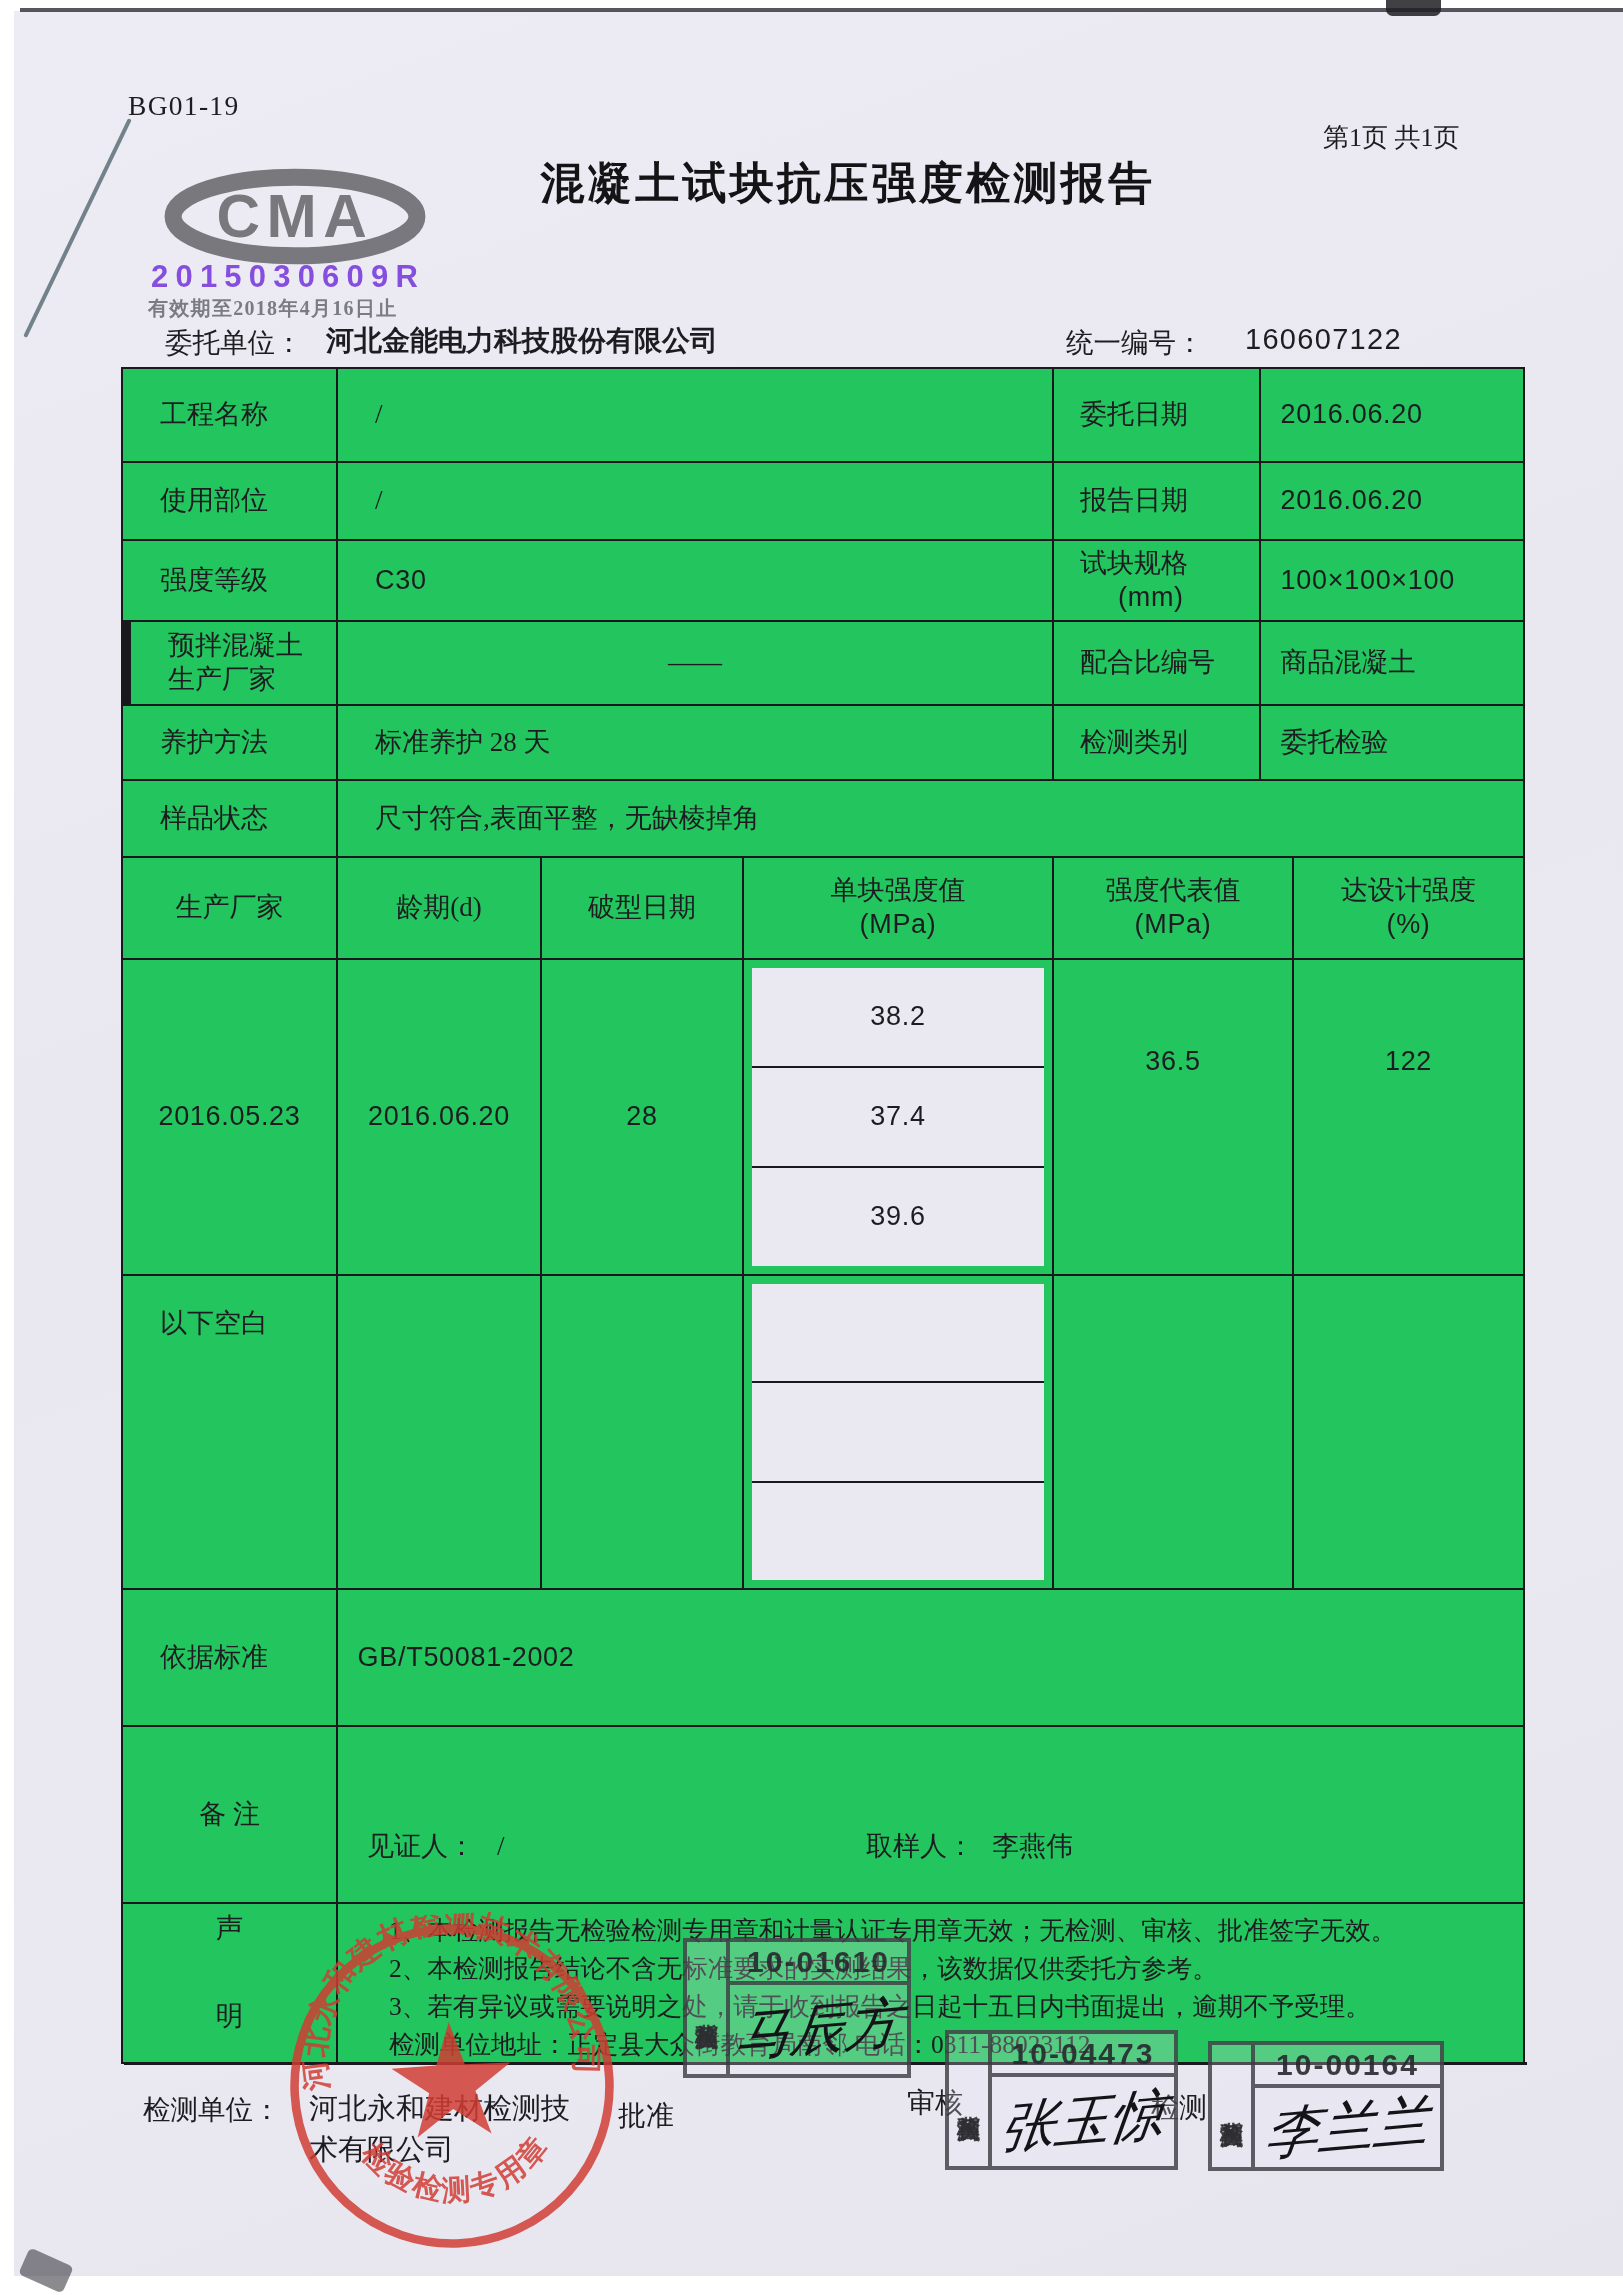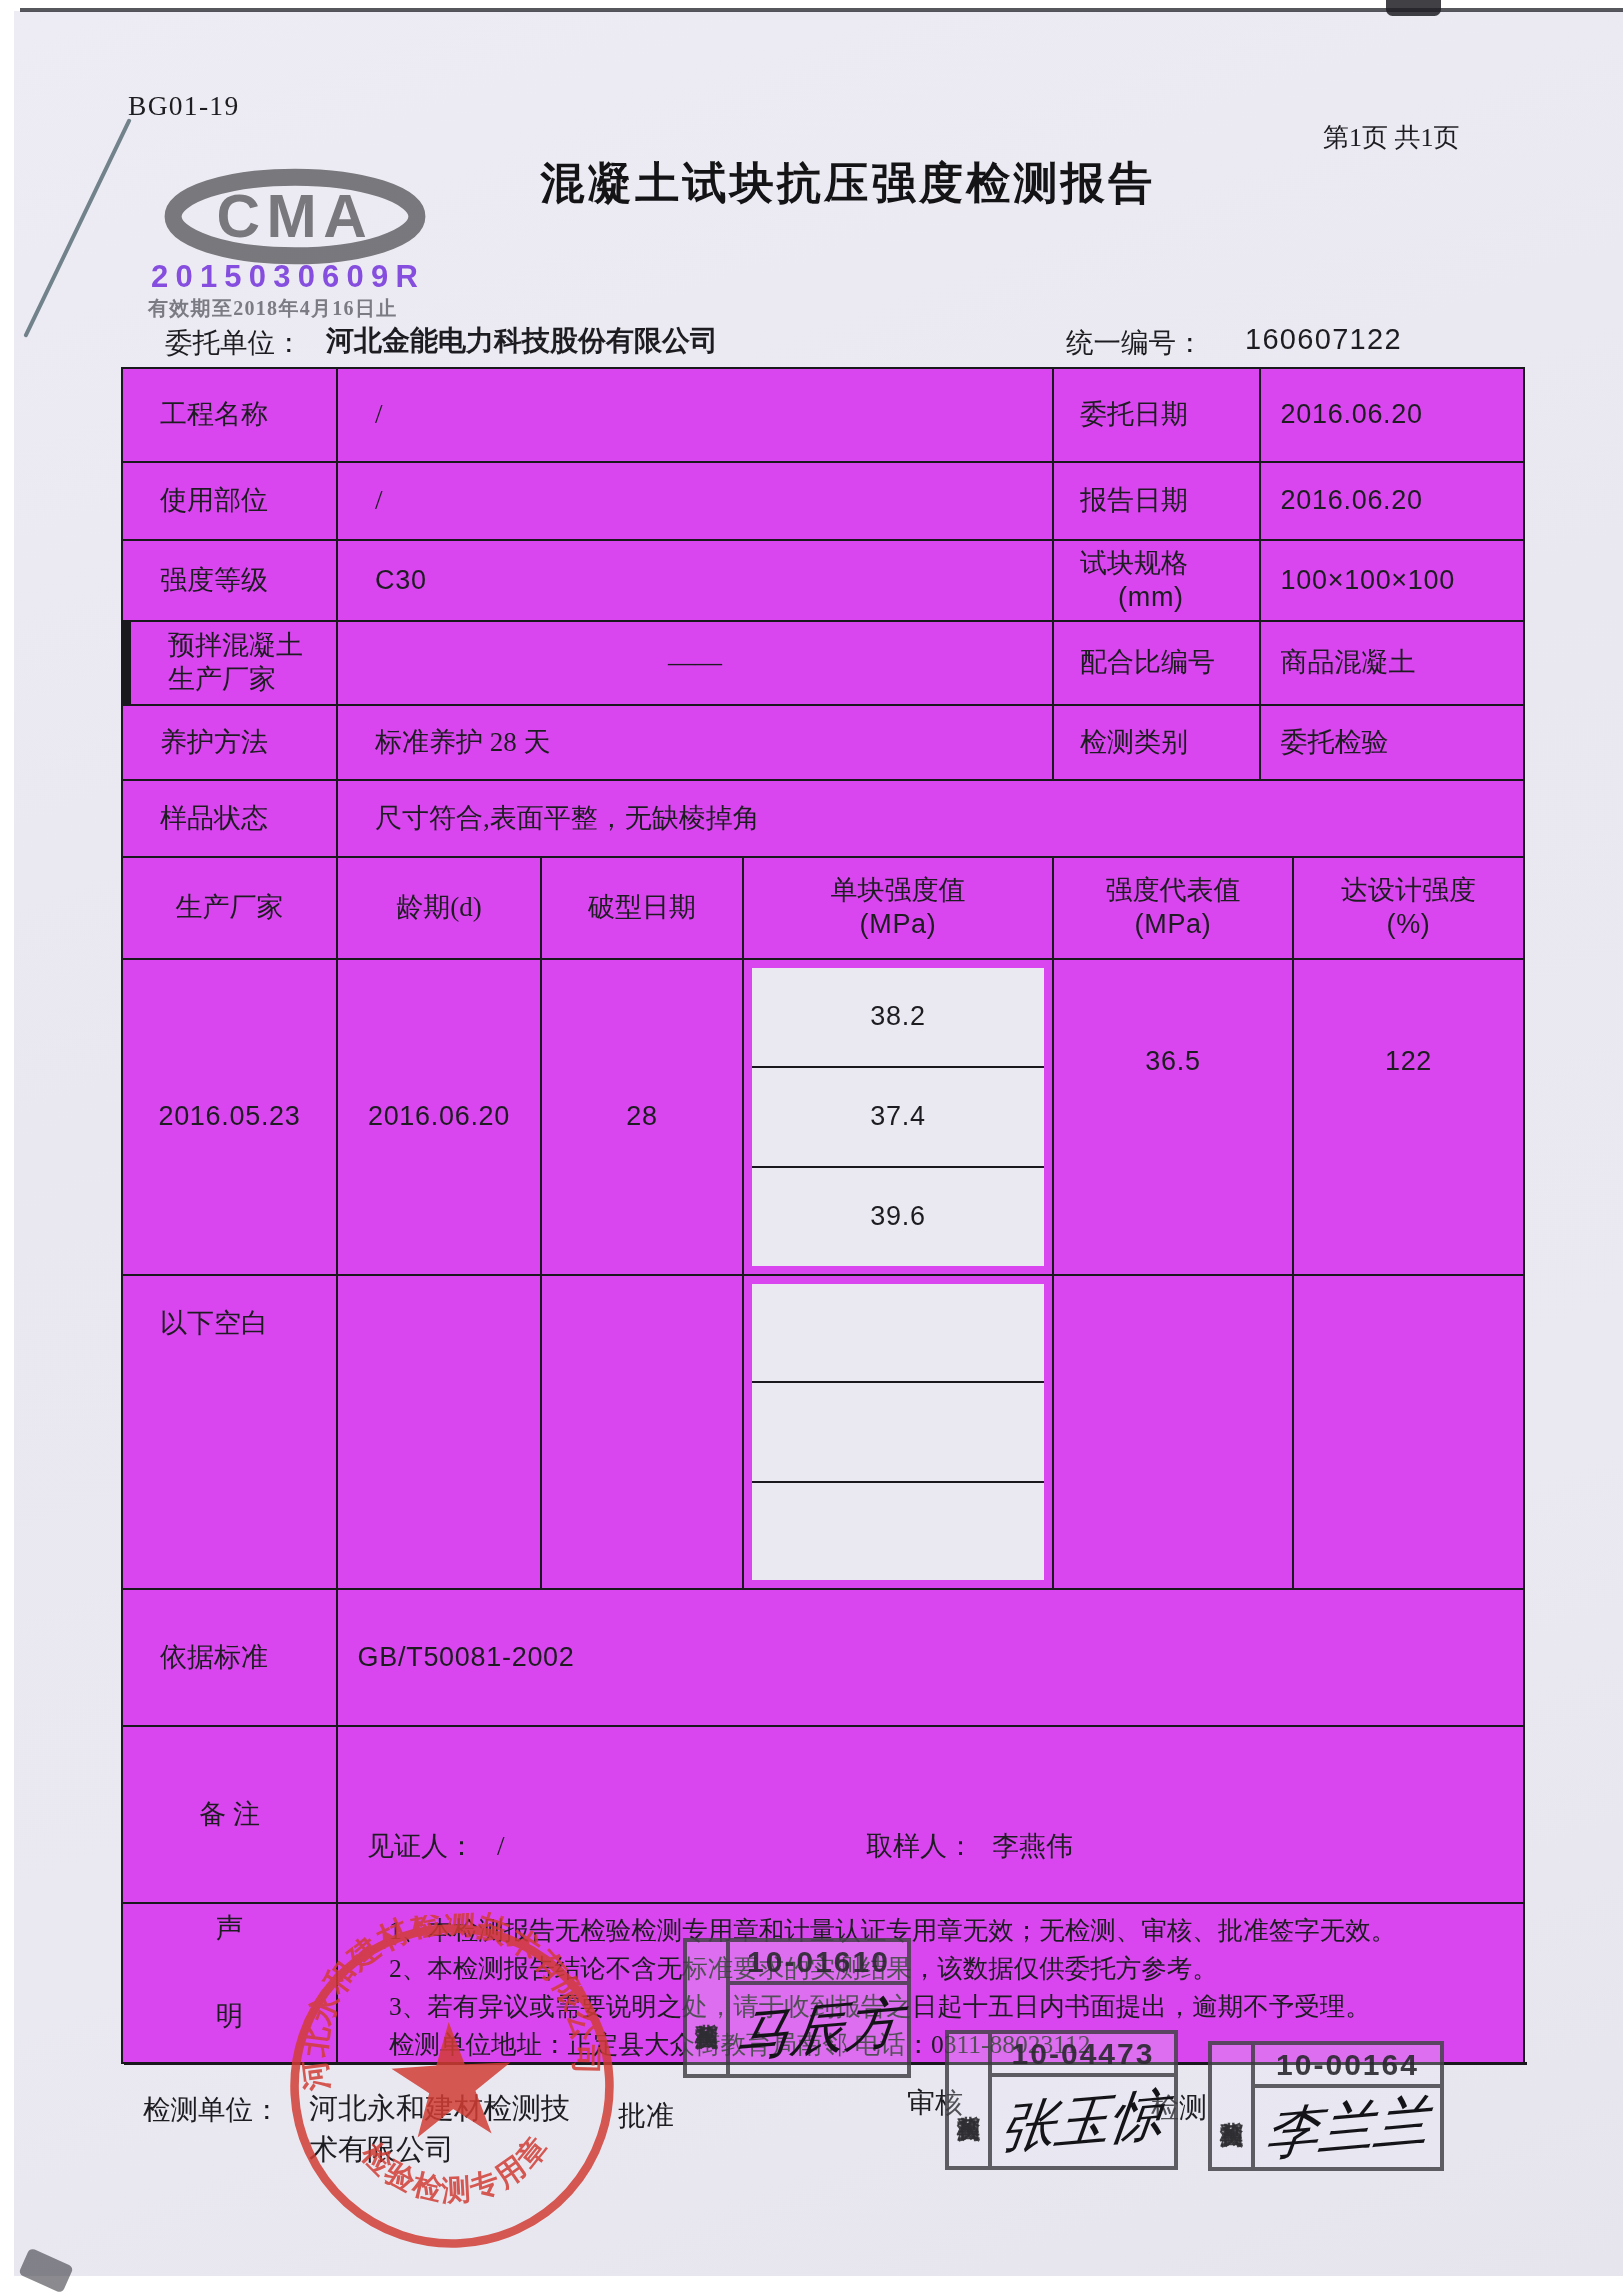--- a/index.html
+++ b/index.html
@@ -26,21 +26,21 @@
   .scan-top{left:19.6px;top:7.9px;width:1604px;height:4.6px;background:#2c2c34;opacity:.8;}
   .scan-blob-tr{left:1386px;top:0;width:55px;height:15.7px;background:#1f1f25;border-radius:0 0 6.5px 6.5px;opacity:.85;}
   .scan-blob-bl{left:22px;top:2256px;width:48px;height:29px;background:#2c2c33;border-radius:5.2px;opacity:.55;transform:rotate(24deg);}
   .pen-mark{left:1437px;top:728px;width:5.9px;height:38px;background:#3c3c42;border-radius:3.3px;transform:rotate(16deg);opacity:.8;}
   .pen-dot{left:1424px;top:782px;width:9.2px;height:6.5px;background:#44444a;border-radius:50%;opacity:.6;}
   
   .tbl{left:121px;top:367px;display:grid;
        grid-template-columns:213px 202px 200px 308px 205px 31px 229px;
        grid-template-rows:92px 76px 79px 82px 73px 75px 100px 314px 312px 135px 175px 158px;
        gap:2px;background:#19191d;border:2.6px solid #19191d;}
-  .cell{background:#d946ef;display:flex;align-items:center;font-size:27px;line-height:1.25;}
+  .cell{background:#22c55e;display:flex;align-items:center;font-size:27px;line-height:1.25;}
   .cell.pl{padding-left:37px;}
   .cell.pl2{padding-left:26px;}
   .cell.pl3{padding-left:19.6px;}
   .cell.ctr{justify-content:center;text-align:center;}
   .cell.col{flex-direction:column;justify-content:center;}
   .cell.nopad{padding:8px;}
   .sp2{grid-column:span 2;}.sp3{grid-column:span 3;}.sp6{grid-column:span 6;}
   .subgrid{width:100%;height:100%;display:grid;grid-template-rows:1fr 1fr 1fr;gap:2px;background:#19191d;}
   .subgrid>div{background:#eae9f2;display:flex;align-items:center;justify-content:center;font-size:27px;}
   .blank-cell{align-items:flex-start;padding-top:31px;}

